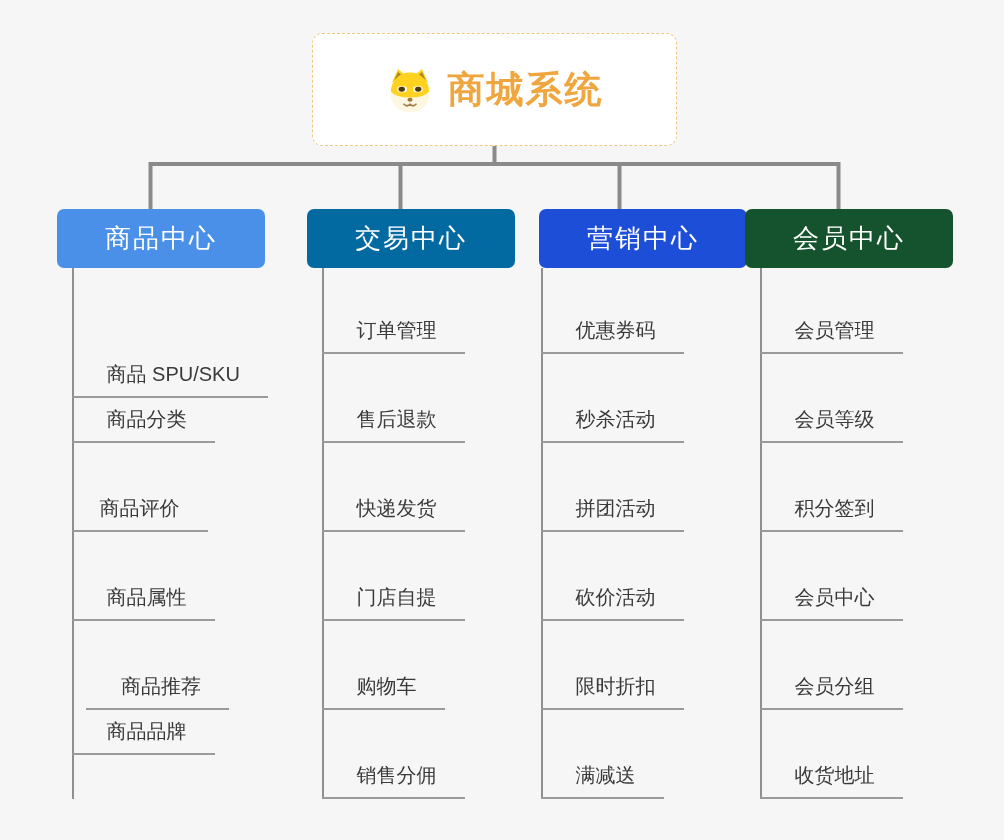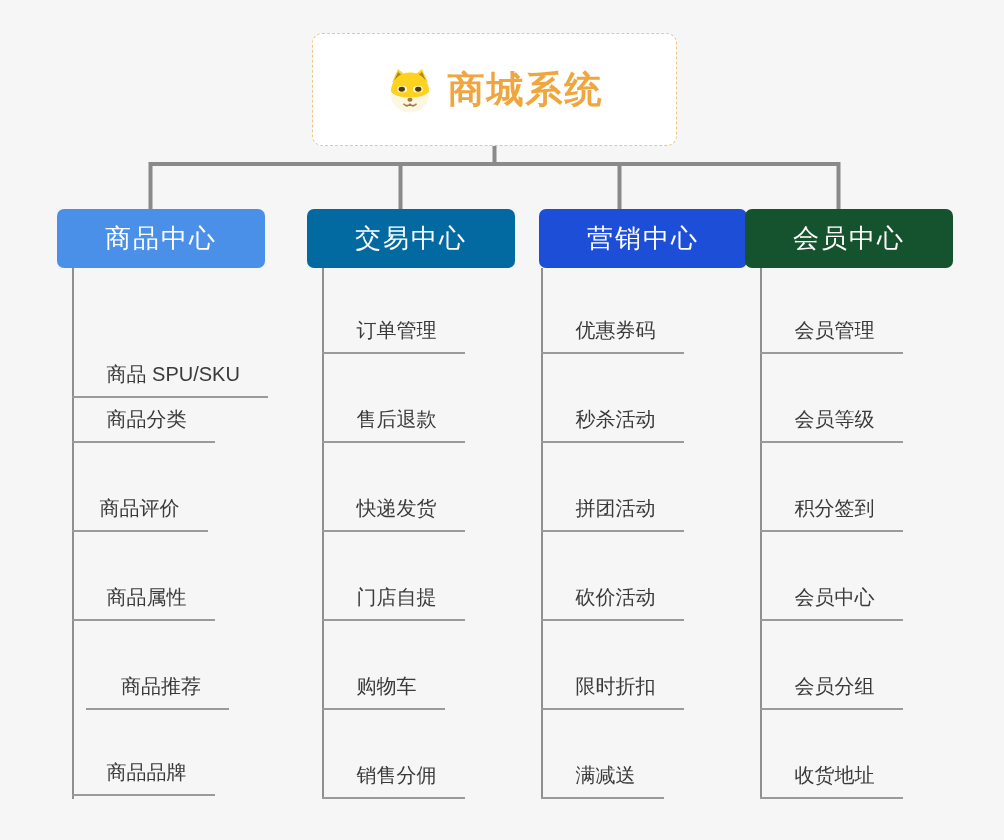--- a/index.html
+++ b/index.html
@@ -116,21 +116,21 @@
   </div>
 
   <div id="branches">
       <div class="branch-node" style="left: 57px; background: rgb(74, 144, 232);">商品中心</div>
       <div class="branch-trunk" style="left: 71.5px; top: 268px; height: 531px;"></div>
       <div class="child-node" style="left: 71.5px; top: 314px; margin-top: 44px;">商品 SPU/SKU</div>
       <div class="child-node" style="left: 71.5px; top: 403px;">商品分类</div>
       <div class="child-node" style="left: 71.5px; top: 492px; padding-left: 28px;">商品评价</div>
       <div class="child-node" style="left: 71.5px; top: 581px;">商品属性</div>
       <div class="child-node" style="left: 86px; top: 670px;">商品推荐</div>
-      <div class="child-node" style="left: 71.5px; top: 756px;">商品品牌</div>
+      <div class="child-node" style="left: 71.5px; top: 715px;">商品品牌</div>
       <div class="branch-node" style="left: 307px; background: #0369a1;">交易中心</div>
       <div class="branch-trunk" style="left: 321.5px; top: 268px; height: 531px;"></div>
       <div class="child-node" style="left: 321.5px; top: 314px;">订单管理</div>
       <div class="child-node" style="left: 321.5px; top: 403px;">售后退款</div>
       <div class="child-node" style="left: 321.5px; top: 492px;">快递发货</div>
       <div class="child-node" style="left: 321.5px; top: 581px;">门店自提</div>
       <div class="child-node" style="left: 321.5px; top: 670px;">购物车</div>
       <div class="child-node" style="left: 321.5px; top: 759px;">销售分佣</div>
       <div class="branch-node" style="left: 539px; background: #1d4ed8;">营销中心</div>
       <div class="branch-trunk" style="left: 540.5px; top: 268px; height: 531px;"></div>

